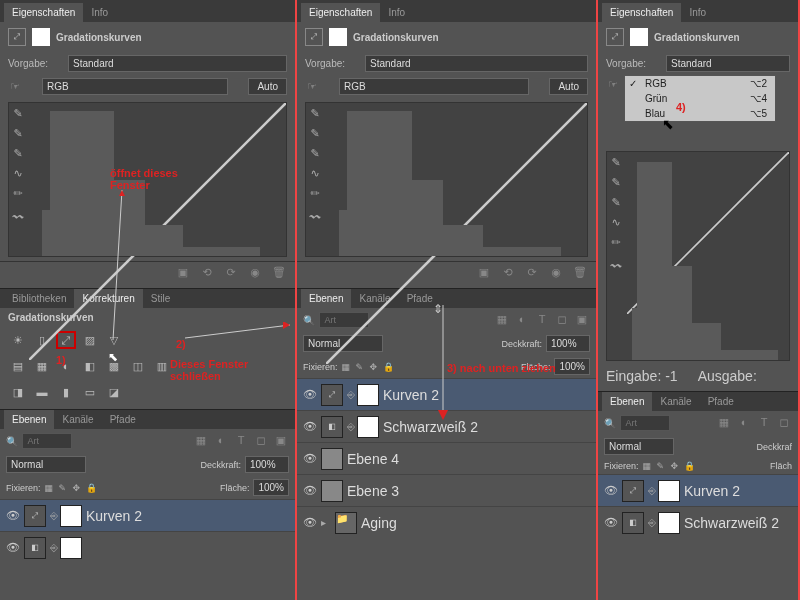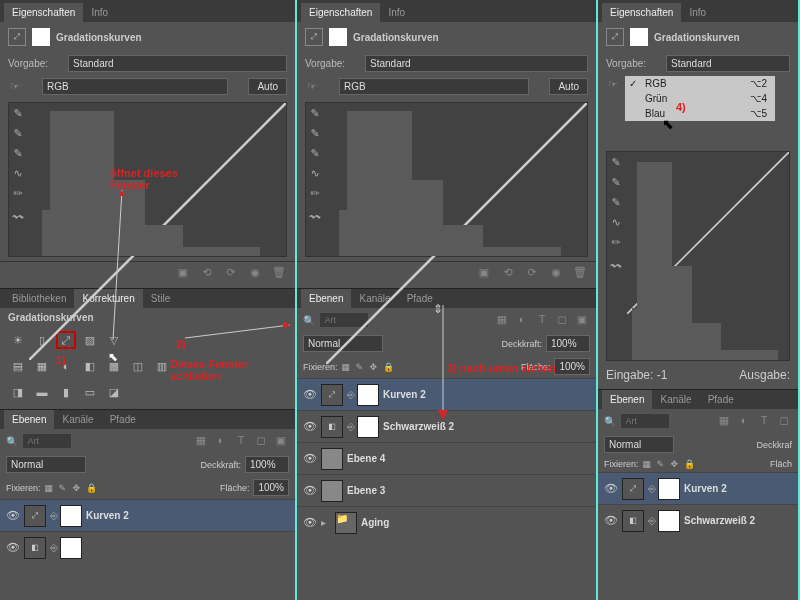--- a/index.html
+++ b/index.html
@@ -1,17 +1,17 @@
 <!DOCTYPE html>
 <html><head>
 <meta charset="utf-8">
 <style>
 * { box-sizing: border-box; margin: 0; padding: 0; font-family: Arial, sans-serif; }
 body { background: #000; width: 800px; height: 600px; display: flex; overflow: hidden; }
-.panel { background: #535353; color: #ccc; font-size: 10px; border-right: 2px solid #5eead4; position: relative; }
+.panel { background: #535353; color: #ccc; font-size: 10px; border-right: 2px solid #ef4444; position: relative; }
 .panel.p1 { width: 297px; }
 .panel.p2 { width: 301px; }
 .panel.p3 { width: 202px; }
 .tabs { background: #3a3a3a; display: flex; height: 22px; align-items: flex-end; padding-left: 4px; }
 .tab { padding: 4px 8px; color: #999; cursor: pointer; }
 .tab.active { background: #535353; color: #eee; }
 .title-row { display: flex; align-items: center; gap: 6px; padding: 6px 8px; }
 .curves-icon { width: 18px; height: 18px; border: 1px solid #888; display: inline-flex; align-items: center; justify-content: center; font-size: 8px; }
 .mask-icon { width: 18px; height: 18px; background: #fff; display: inline-block; }
 .row { display: flex; align-items: center; gap: 20px; padding: 3px 8px; }
@@ -31,21 +31,21 @@
 .glyph { width: 20px; height: 18px; display: flex; align-items: center; justify-content: center; color: #bbb; font-size: 11px; }
 .glyph.boxed { border: 2px solid #c00; }
 .layers-head { display: flex; align-items: center; gap: 4px; padding: 4px 6px; }
 .search { background: #3a3a3a; border: 1px solid #555; padding: 2px 4px; width: 50px; font-size: 9px; color: #ccc; }
 .layer { display: flex; align-items: center; gap: 4px; padding: 4px 6px; border-top: 1px solid #444; height: 32px; }
 .layer.selected { background: #4a5a72; }
 .eye { width: 14px; font-size: 11px; color: #ccc; cursor: pointer; }
 .thumb { width: 22px; height: 22px; background: #888; border: 1px solid #222; }
 .thumb.white { background: #fff; }
 .thumb.curves { background: #555; display: flex; align-items: center; justify-content: center; font-size: 8px; }
-.layer-name { color: #ddd; font-size: 10px; font-weight: bold; }
+.layer-name { color: #ddd; font-size: 14px; }
 .redtext { color: #d22; font-weight: bold; position: absolute; font-size: 11px; pointer-events: none; }
 .redarrow { position: absolute; pointer-events: none; }
 .dd-open { position: absolute; background: #c8c8c8; border: 1px solid #555; z-index: 10; }
 .dd-item { padding: 2px 8px 2px 20px; color: #222; font-size: 10px; display: flex; justify-content: space-between; width: 150px; }
 .dd-item.hover { background: #2c5fcc; color: #fff; }
 .dd-check { position: absolute; left: 4px; }
 .cursor-arrow { position: absolute; font-size: 14px; color: #000; z-index: 20; }
 svg line { stroke: #ccc; stroke-width: 1; }
 .subtabs { background: #3a3a3a; display: flex; height: 20px; align-items: flex-end; padding-left: 4px; margin-top: 4px; border-top: 1px solid #222; }
 .pct-row { display: flex; align-items: center; gap: 4px; padding: 3px 6px; font-size: 9px; }
@@ -363,21 +363,21 @@
         <line x1="0" y1="100" x2="100" y2="0"></line>
       </svg>
     <div class="histogram">
       <div class="hist-bar" style="left:3%;width:3%;height:25%"></div>
       <div class="hist-bar" style="left:6%;width:22%;height:95%"></div>
       <div class="hist-bar" style="left:28%;width:12%;height:45%"></div>
       <div class="hist-bar" style="left:40%;width:18%;height:18%"></div>
       <div class="hist-bar" style="left:58%;width:35%;height:5%"></div>
     </div>
   </div>
-  <div class="row" style="font-size:12px;justify-content:space-between">
+  <div class="row" style="font-size:14px;">
     <span><span>Eingabe:</span> <span>-1</span></span>
     <span><span>Ausgabe:</span> <span></span></span>
   </div>
 
   <div class="subtabs">
     <div class="tab active">Ebenen</div>
     <div class="tab">Kanäle</div>
     <div class="tab">Pfade</div>
   </div>
   <div class="layers-head">

